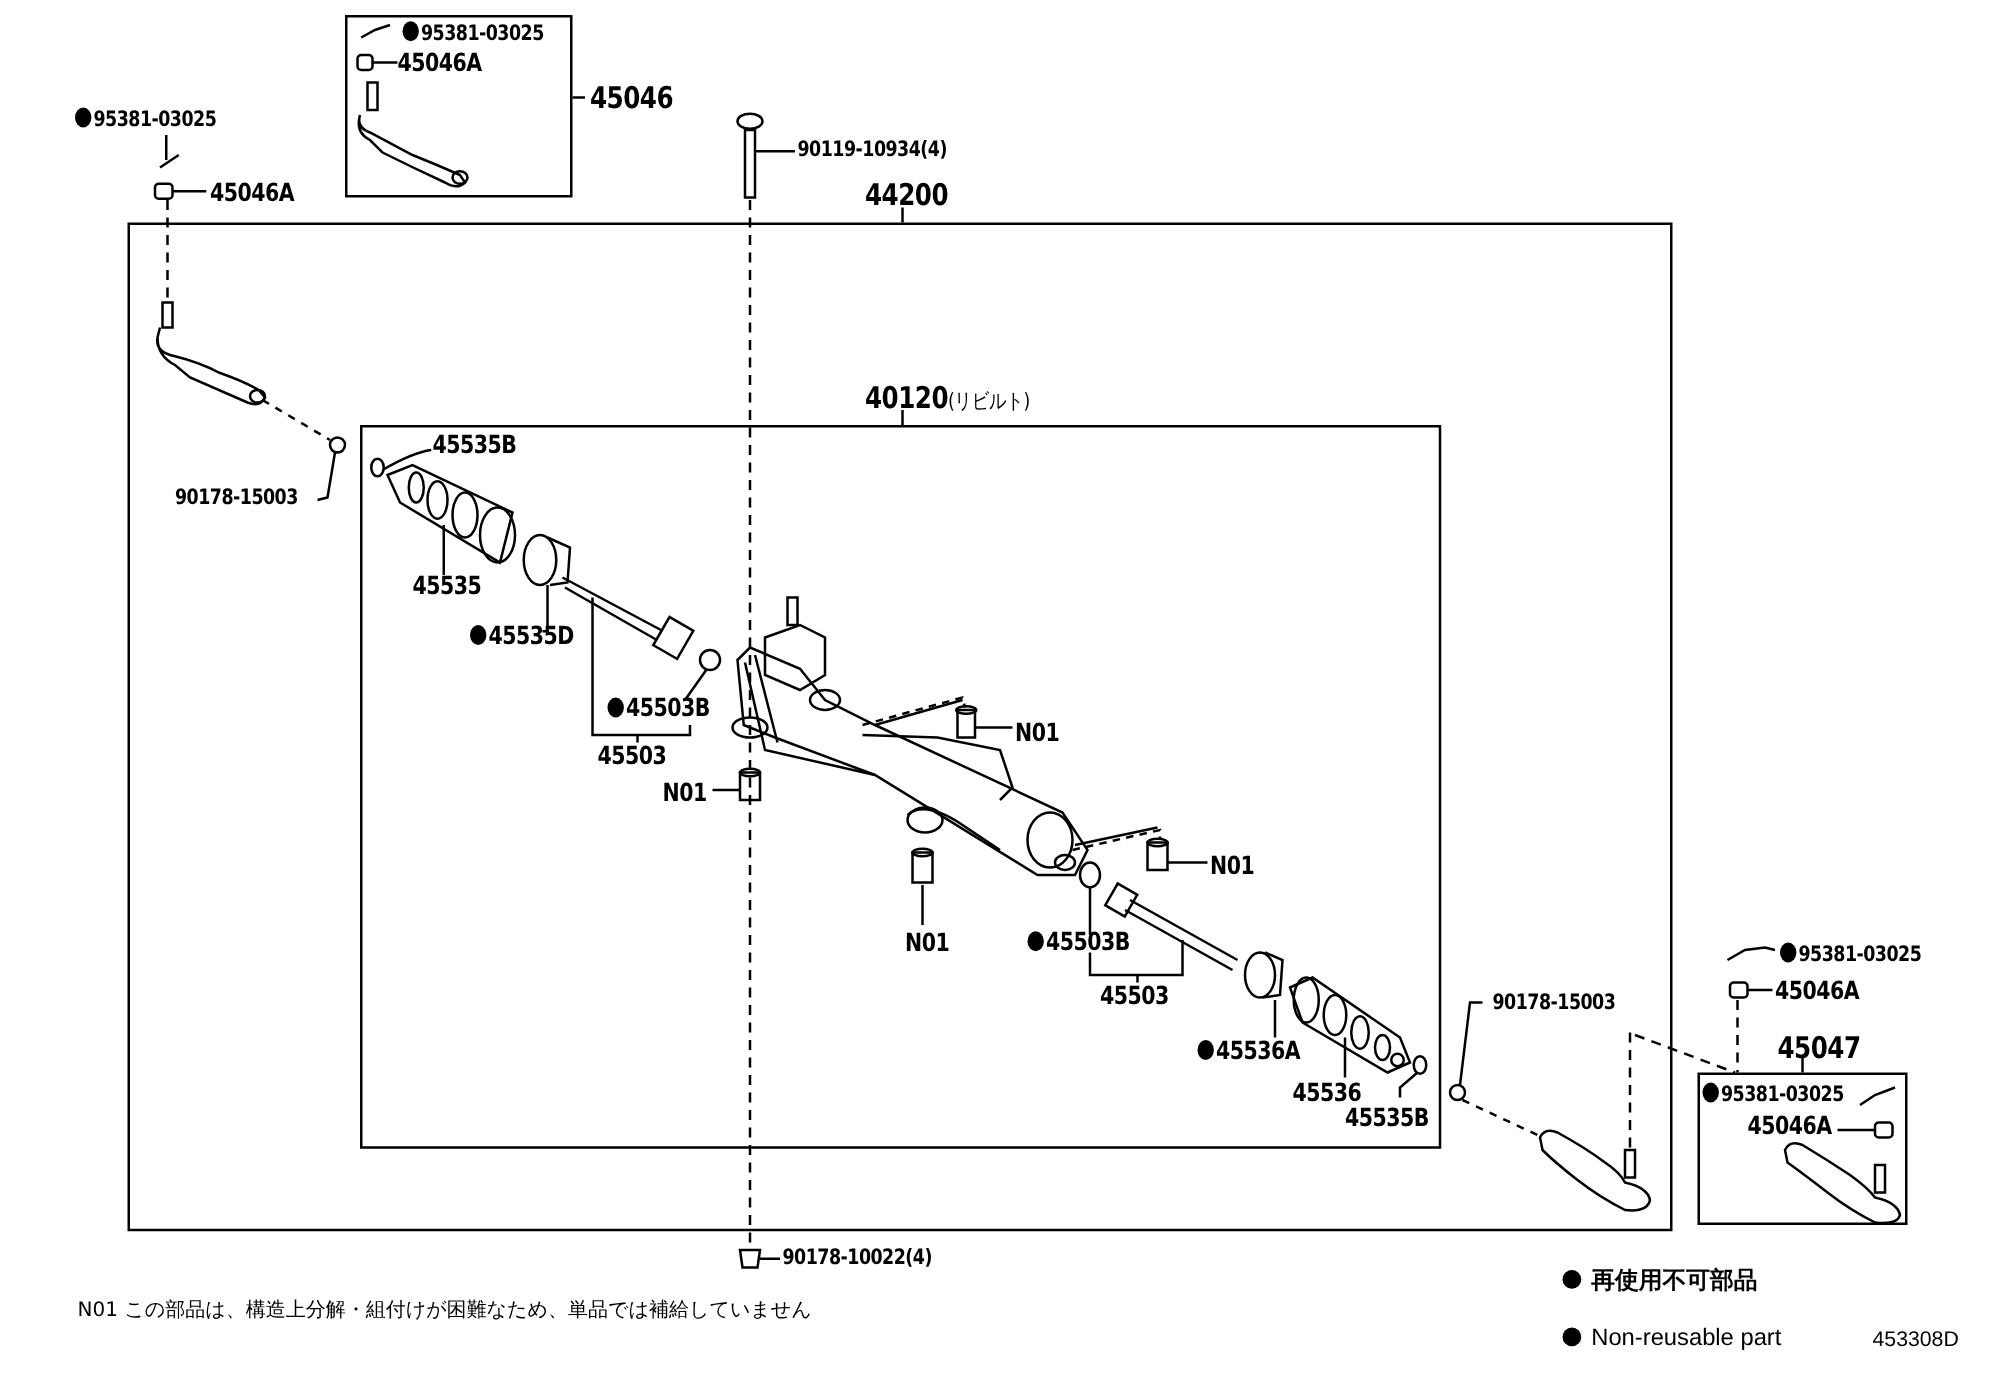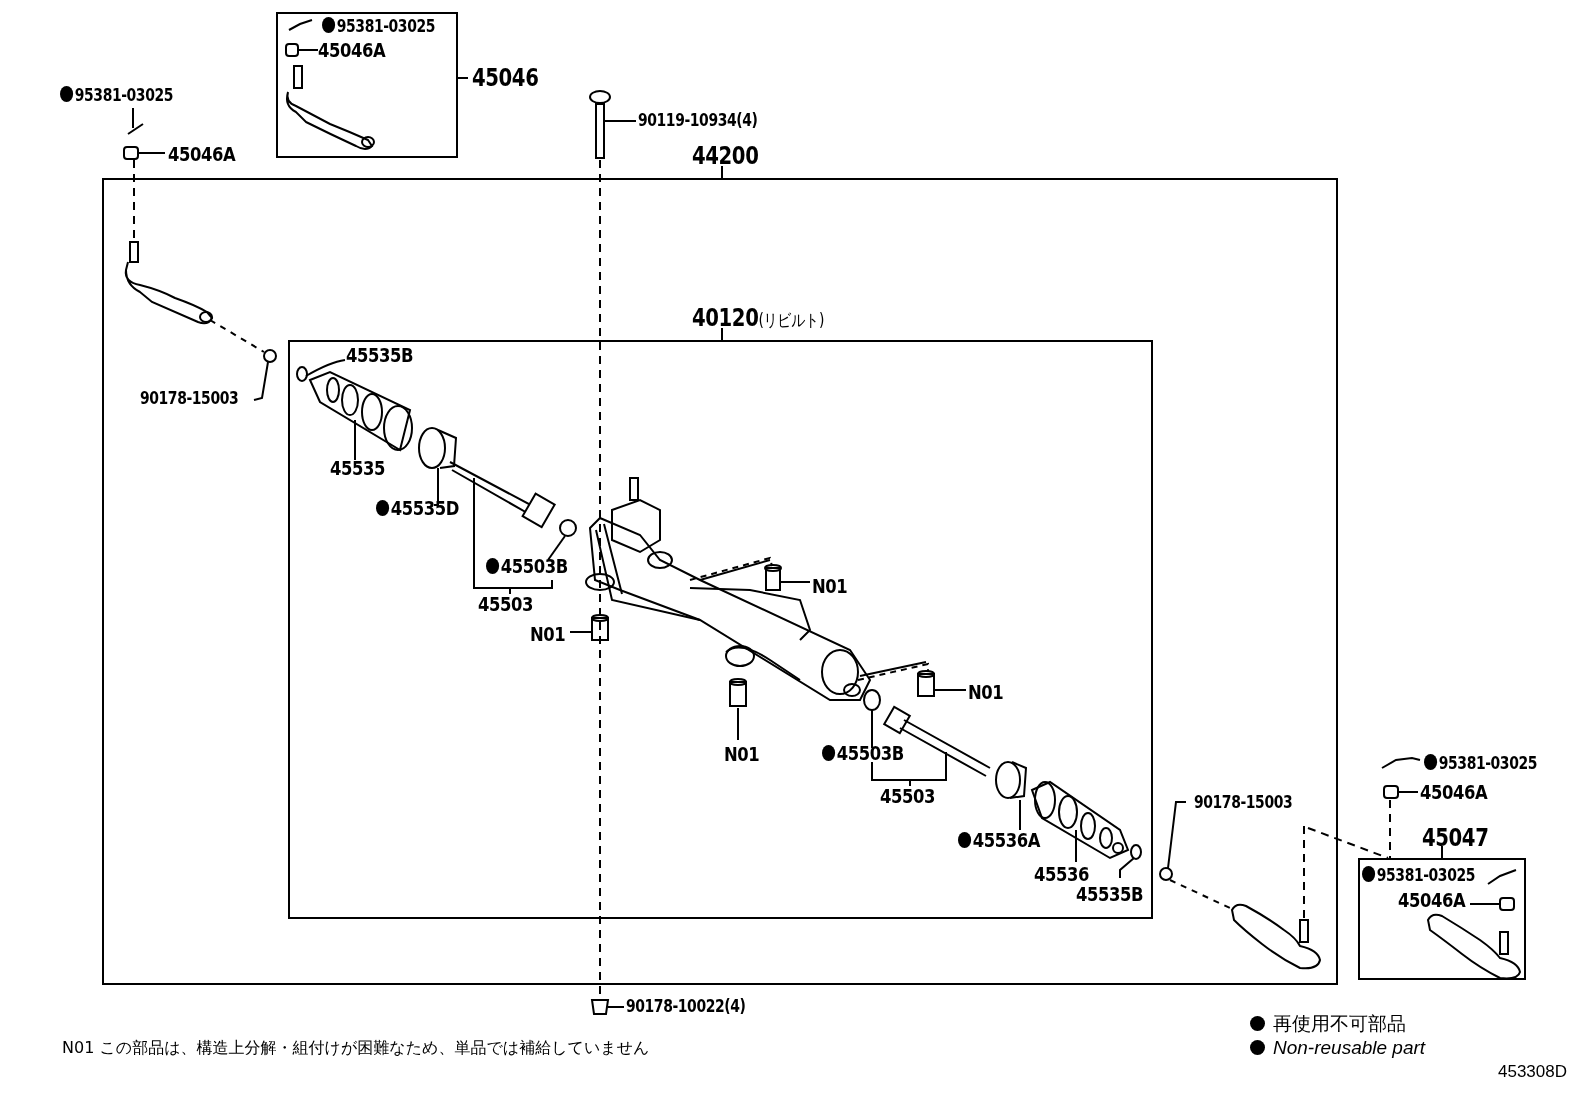--- a/index.html
+++ b/index.html
@@ -215,15 +215,15 @@
 <div class="lbl" style="left:1034px;top:864px;">45536</div>
 <div class="lbl" style="left:1076px;top:884px;">45535B</div>
 <div class="lbl sm" style="left:1194px;top:794px;">90178-15003</div>
 <div class="lbl sm" style="left:1424px;top:754px;"><span class="dot"></span><span>95381-03025</span></div>
 <div class="lbl" style="left:1420px;top:782px;">45046A</div>
 <div class="lbl sm" style="left:1362px;top:866px;"><span class="dot"></span><span>95381-03025</span></div>
 <div class="lbl" style="left:1398px;top:890px;">45046A</div>
 <div class="lbl sm" style="left:626px;top:998px;">90178-10022(4)</div>
 
 <div class="note" style="left:62px;top:1038px;">N01 この部品は、構造上分解・組付けが困難なため、単品では補給していません</div>
-<div class="legend" style="left:1250px;top:1011px;"><span class="dot"></span><span>再使用不可部品</span></div>
-<div class="legend" style="left:1250px;top:1037px;font-style:italic;"><span class="dot"></span><span>Non-reusable part</span></div>
+<div class="legend" style="left:1250px;top:1011px;font-weight:bold;"><span class="dot"></span><span>再使用不可部品</span></div>
+<div class="legend" style="left:1250px;top:1060px;"><span class="dot"></span><span>Non-reusable part</span></div>
 <div class="figid" style="left:1498px;top:1062px;">453308D</div>
 
 </body></html>

